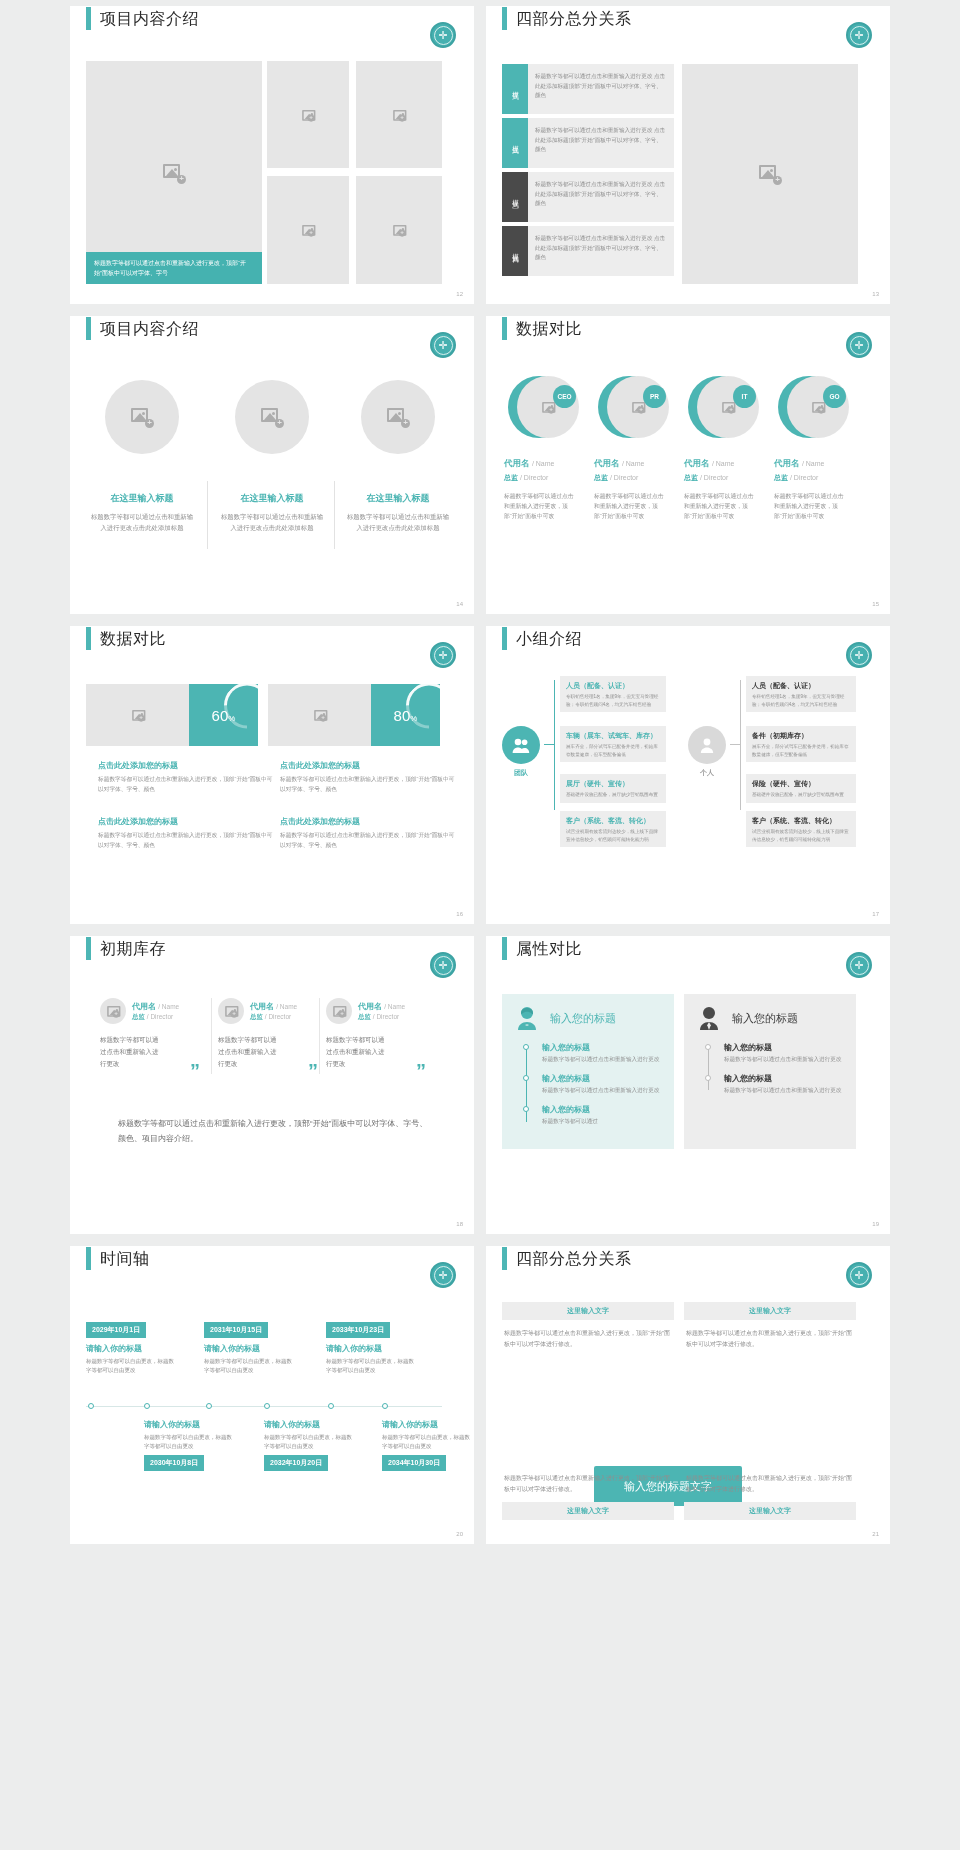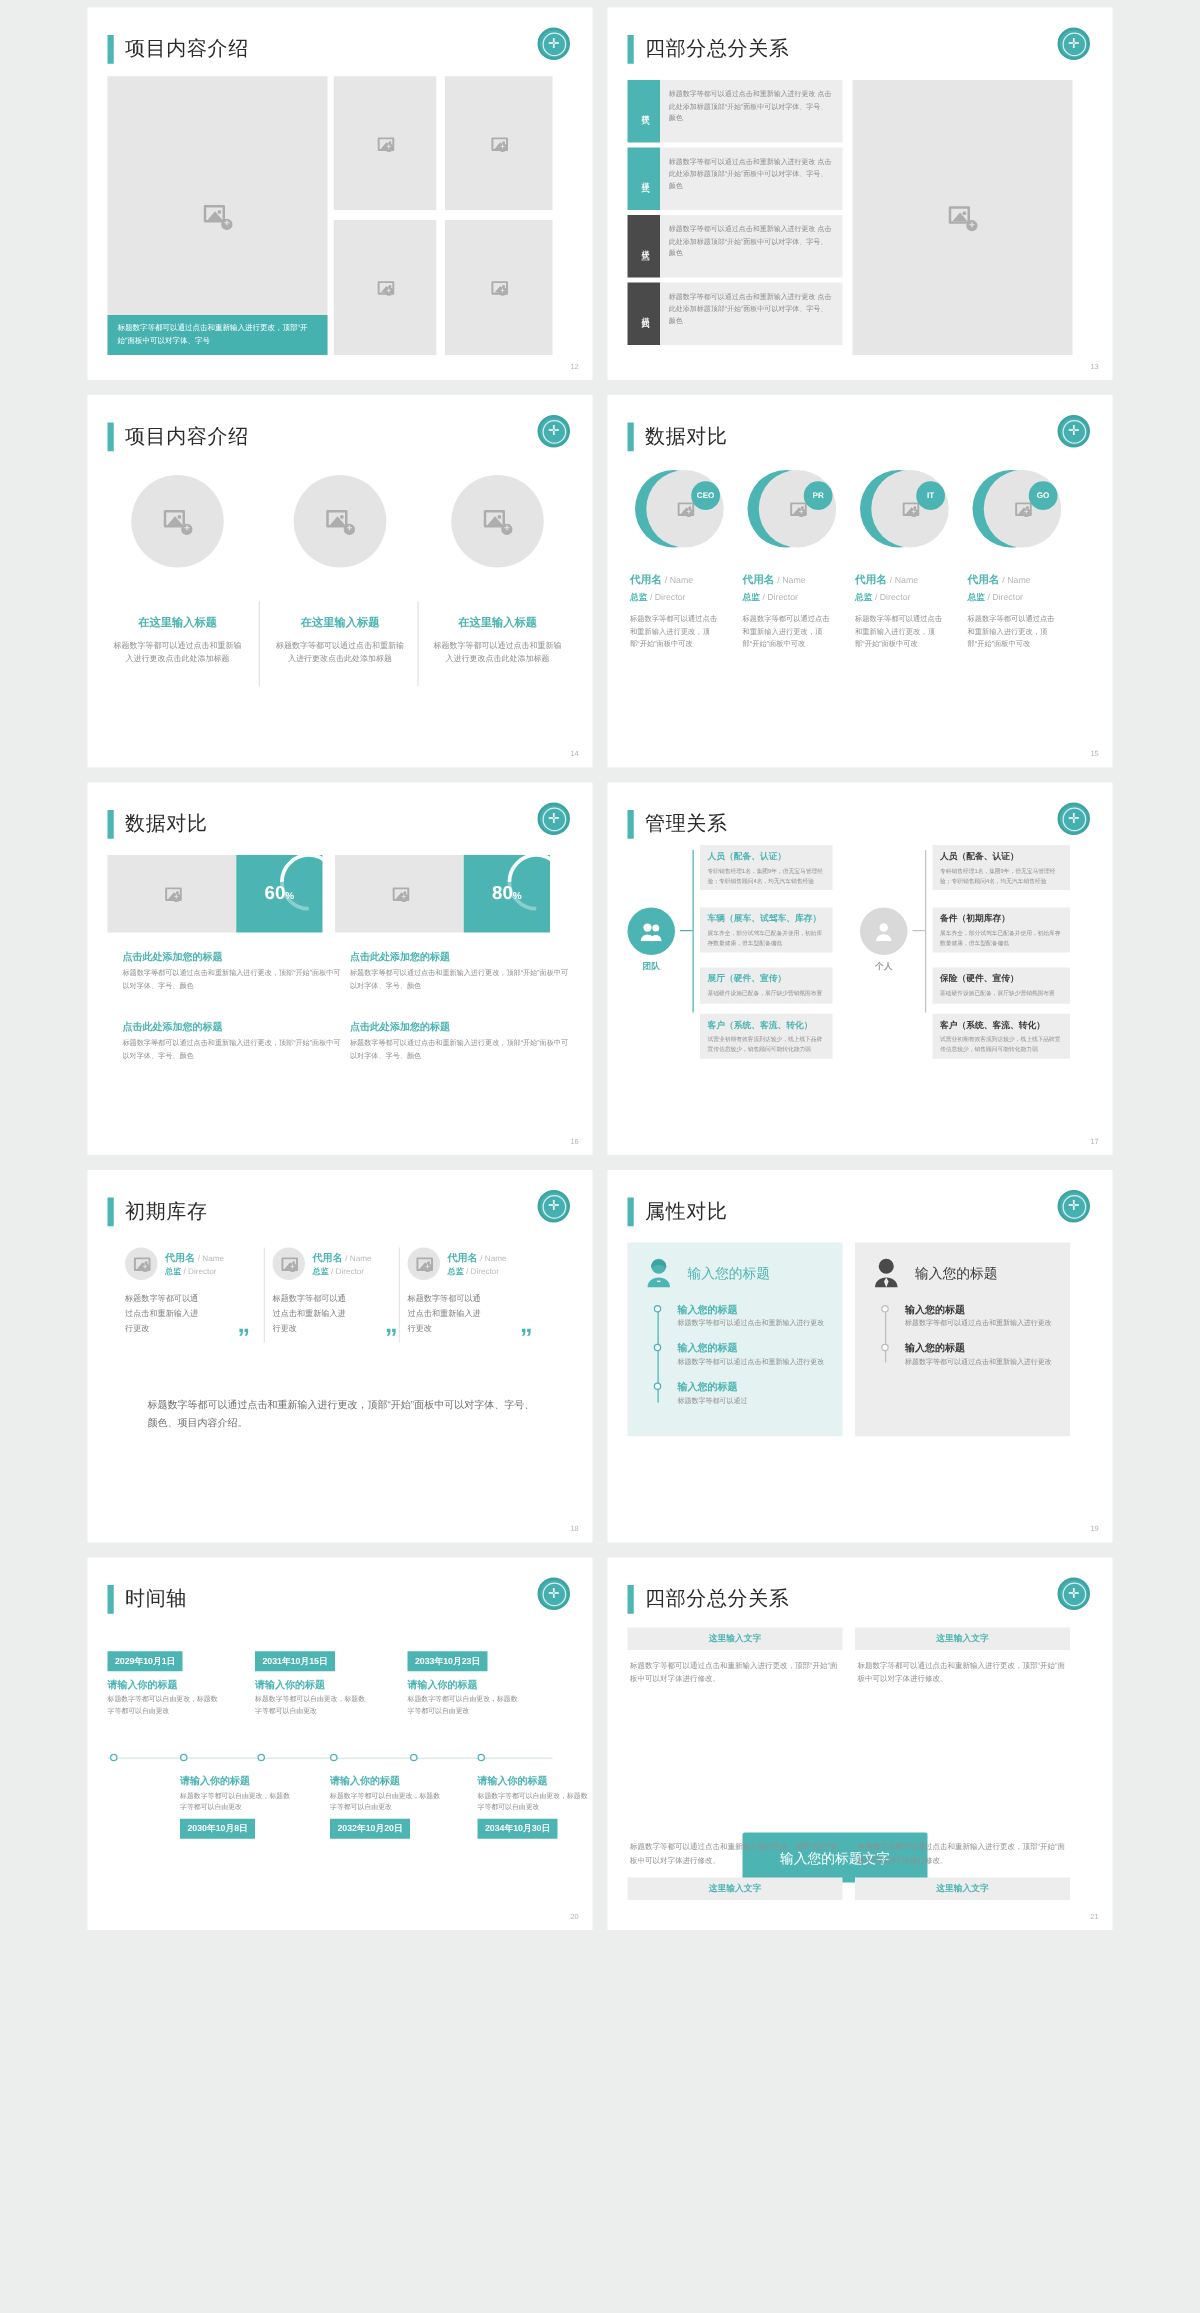--- a/index.html
+++ b/index.html
@@ -18,21 +18,21 @@
     align-content: start;
     padding-top: 6px;
   }
   .slide {
     position: relative;
     width: 404px; height: 298px;
     background: #fff;
     overflow: hidden;
   }
   
-  .s-head { position:absolute; top:22px; left:16px; display:flex; }
+  .s-head { position:absolute; top:1px; left:16px; display:flex; }
   .s-bar { width:5px; height:23px; background:#4db6b5; margin-right:9px; }
   .s-title { font-size:16px; color:#2b2b2b; letter-spacing:.5px; line-height:23px; }
   .logo {
     position:absolute; top:16px; right:18px; width:26px; height:26px;
     border-radius:50%; background:#46b0b0; border:2px solid #3da3a3;
     display:flex; align-items:center; justify-content:center;
   }
   .logo::before {
     content:""; width:17px; height:17px; border-radius:50%;
     border:1px solid #d8f0ef; display:block;
@@ -134,21 +134,21 @@
   .s16-pct { flex:1; background:#4cb5b3; position:relative; }
   .s16-donut {
     position:absolute; left:50%; top:50%; transform:translate(-50%,-50%);
     width:46px; height:46px; border-radius:50%;
     border:3px solid rgba(255,255,255,.95);
     border-right-color:transparent; border-bottom-color:rgba(255,255,255,.35);
     transform-origin:center; rotate:45deg;
   }
   .s16-val {
     position:absolute; left:50%; top:50%; transform:translate(-50%,-50%);
-    color:#fff; font-size:15px; font-weight:700;
+    color:#fff; font-size:15px; font-weight:400;
   }
   .s16-val i { font-size:8px; font-style:normal; }
   .s16-txth { color:#4cb5b3; font-size:8px; font-weight:bold; }
   .s16-txtp { color:#8f8f8f; font-size:5.7px; line-height:9.5px; margin-top:4px; }
   .s16-blk { position:absolute; width:180px;margin-left:12px; }
 
   
   .s17-node {
     position:absolute; width:38px; height:38px; border-radius:50%;
     display:flex; align-items:center; justify-content:center;
@@ -498,21 +498,21 @@
     <div class="s16-blk" style="left:198px; top:190px;">
       <div class="s16-txth">点击此处添加您的标题</div>
       <div class="s16-txtp">标题数字等都可以通过点击和重新输入进行更改，顶部“开始”面板中可以对字体、字号、颜色</div>
     </div>
     <div class="pg">16</div>
   </div>
 
   <div class="slide">
     <div class="s-head">
       <div class="s-bar"></div>
-      <div class="s-title">管理关系</div>
+      <div class="s-title">小组介绍</div>
     </div>
     <div class="logo">
         <span class="cross">✛</span>
       </div>
 
     <div class="s17-node" style="left:16px; top:100px; background:#4cb5b3;">
       <svg width="20" height="16" viewBox="0 0 20 16">
           <circle cx="7" cy="5" r="3.3" fill="#fff"></circle>
           <path d="M1.6 16c0-3.2 2.4-5.4 5.4-5.4S12.4 12.8 12.4 16z" fill="#fff"></path>
           <circle cx="13.6" cy="5.3" r="2.8" fill="#fff"></circle>

